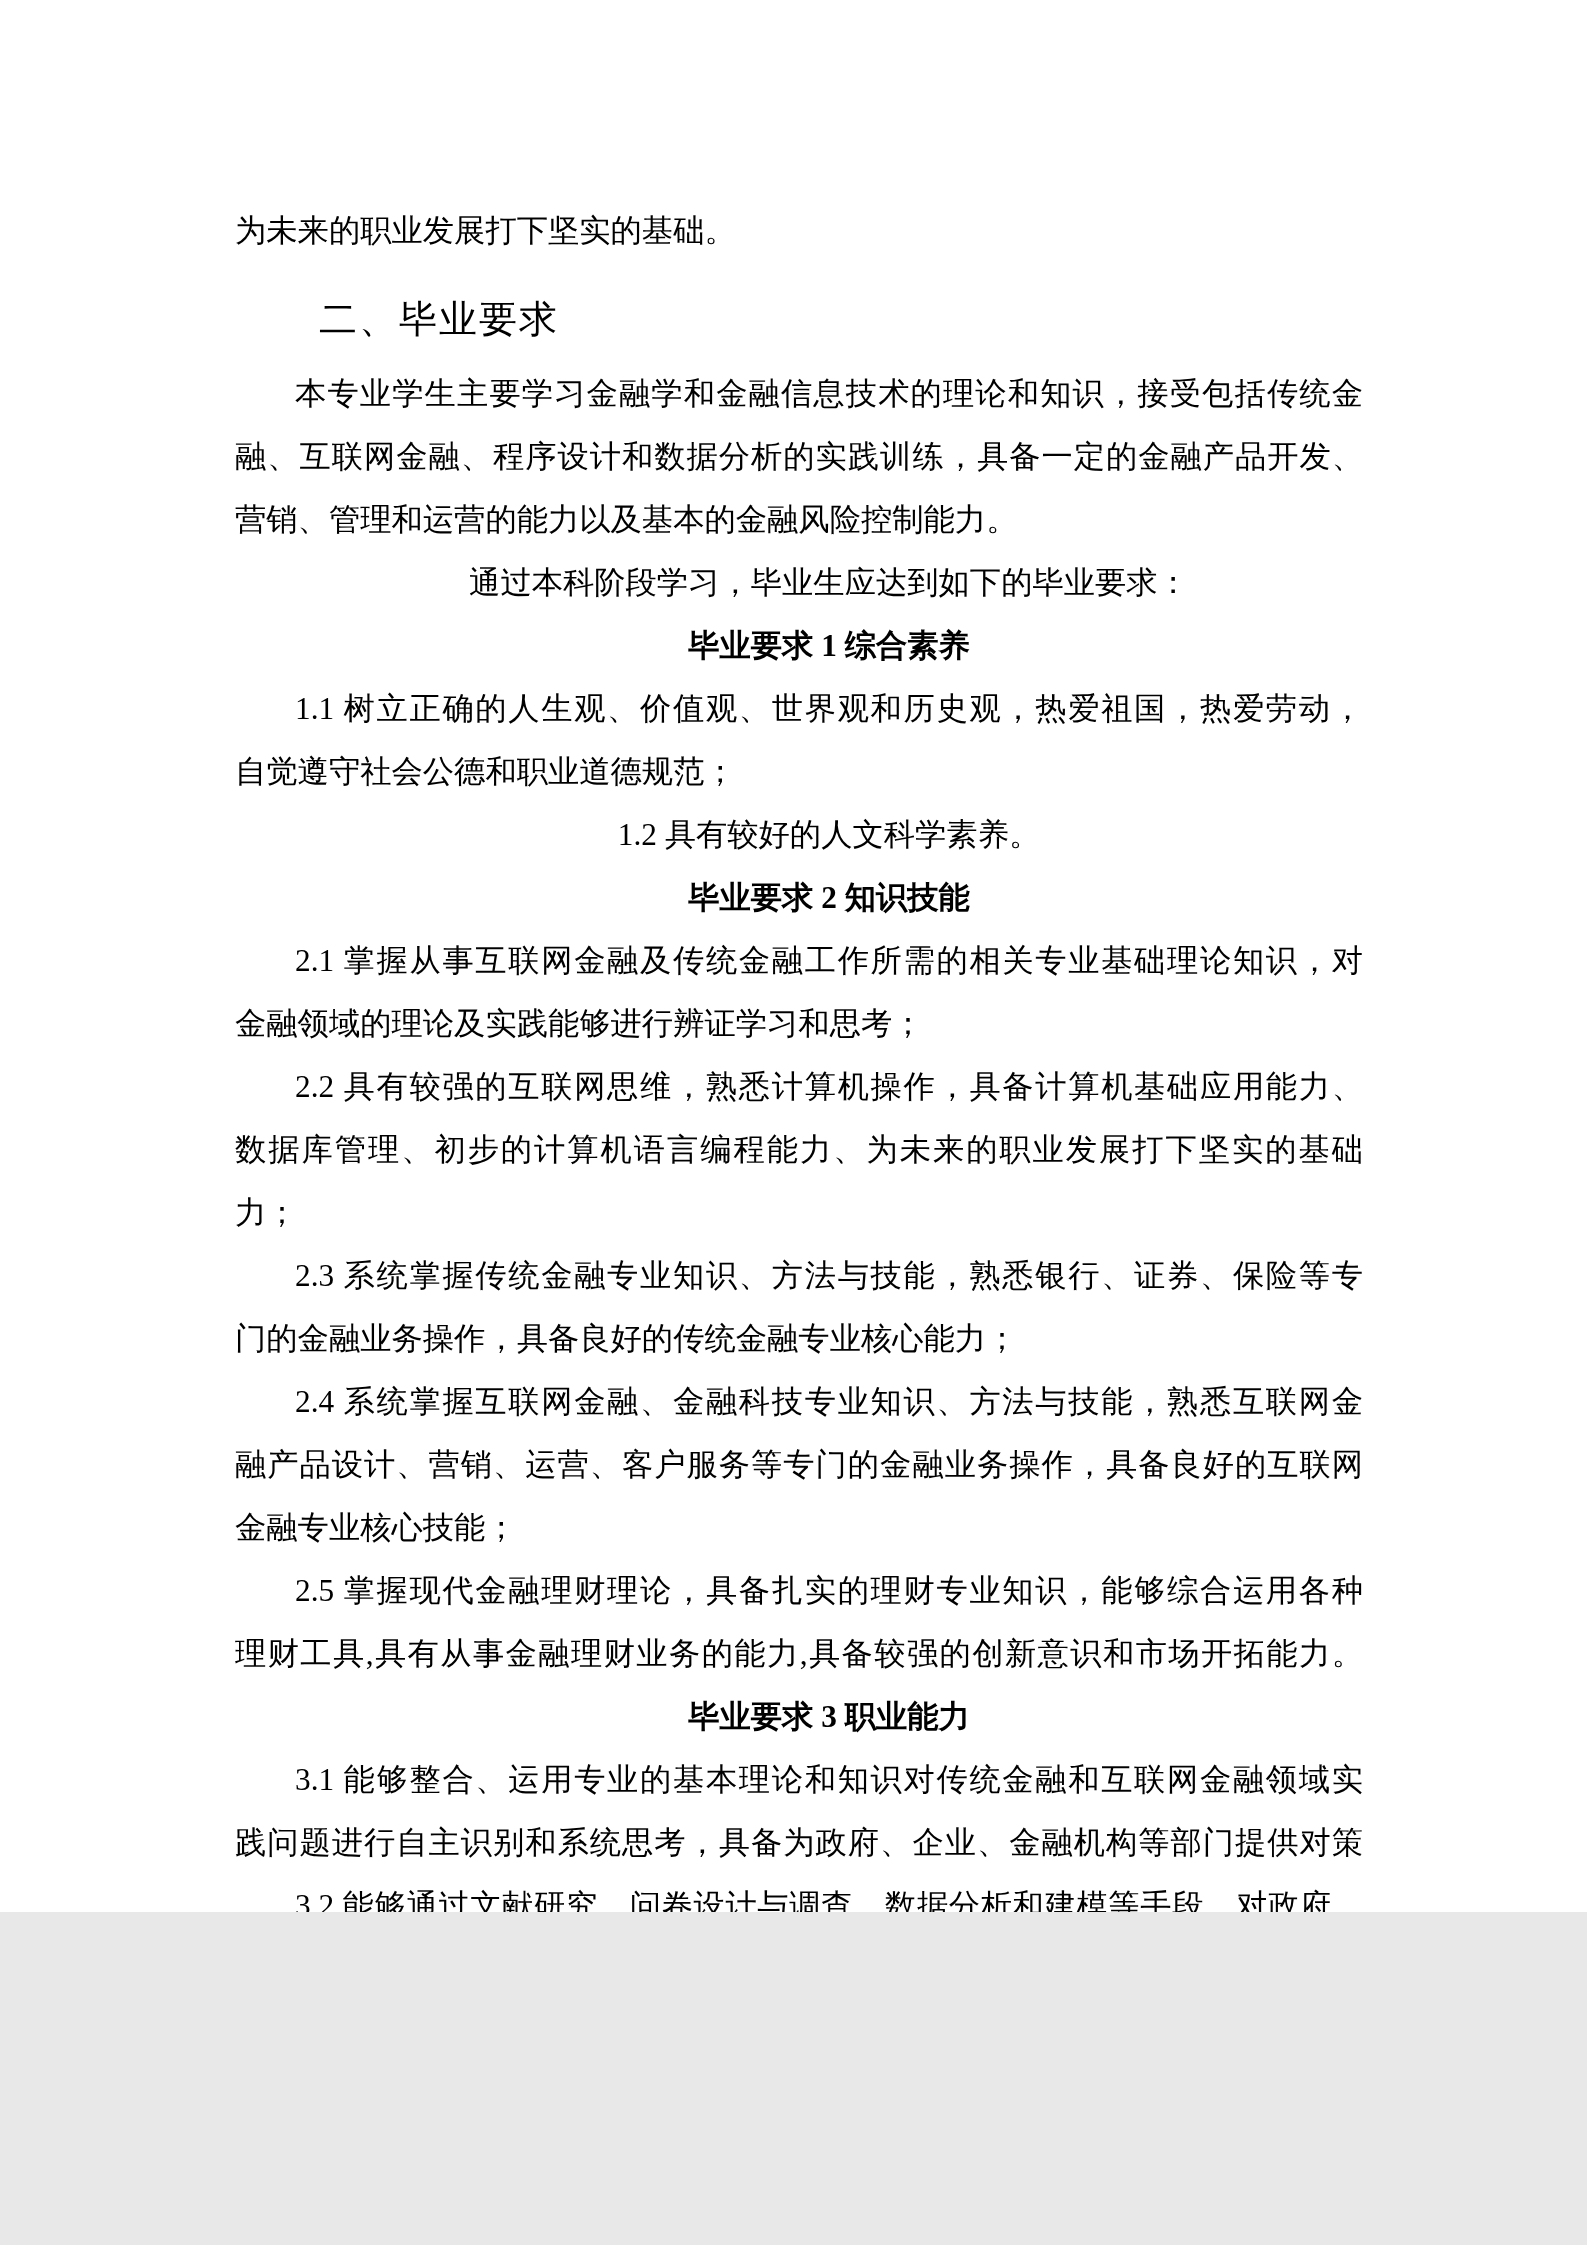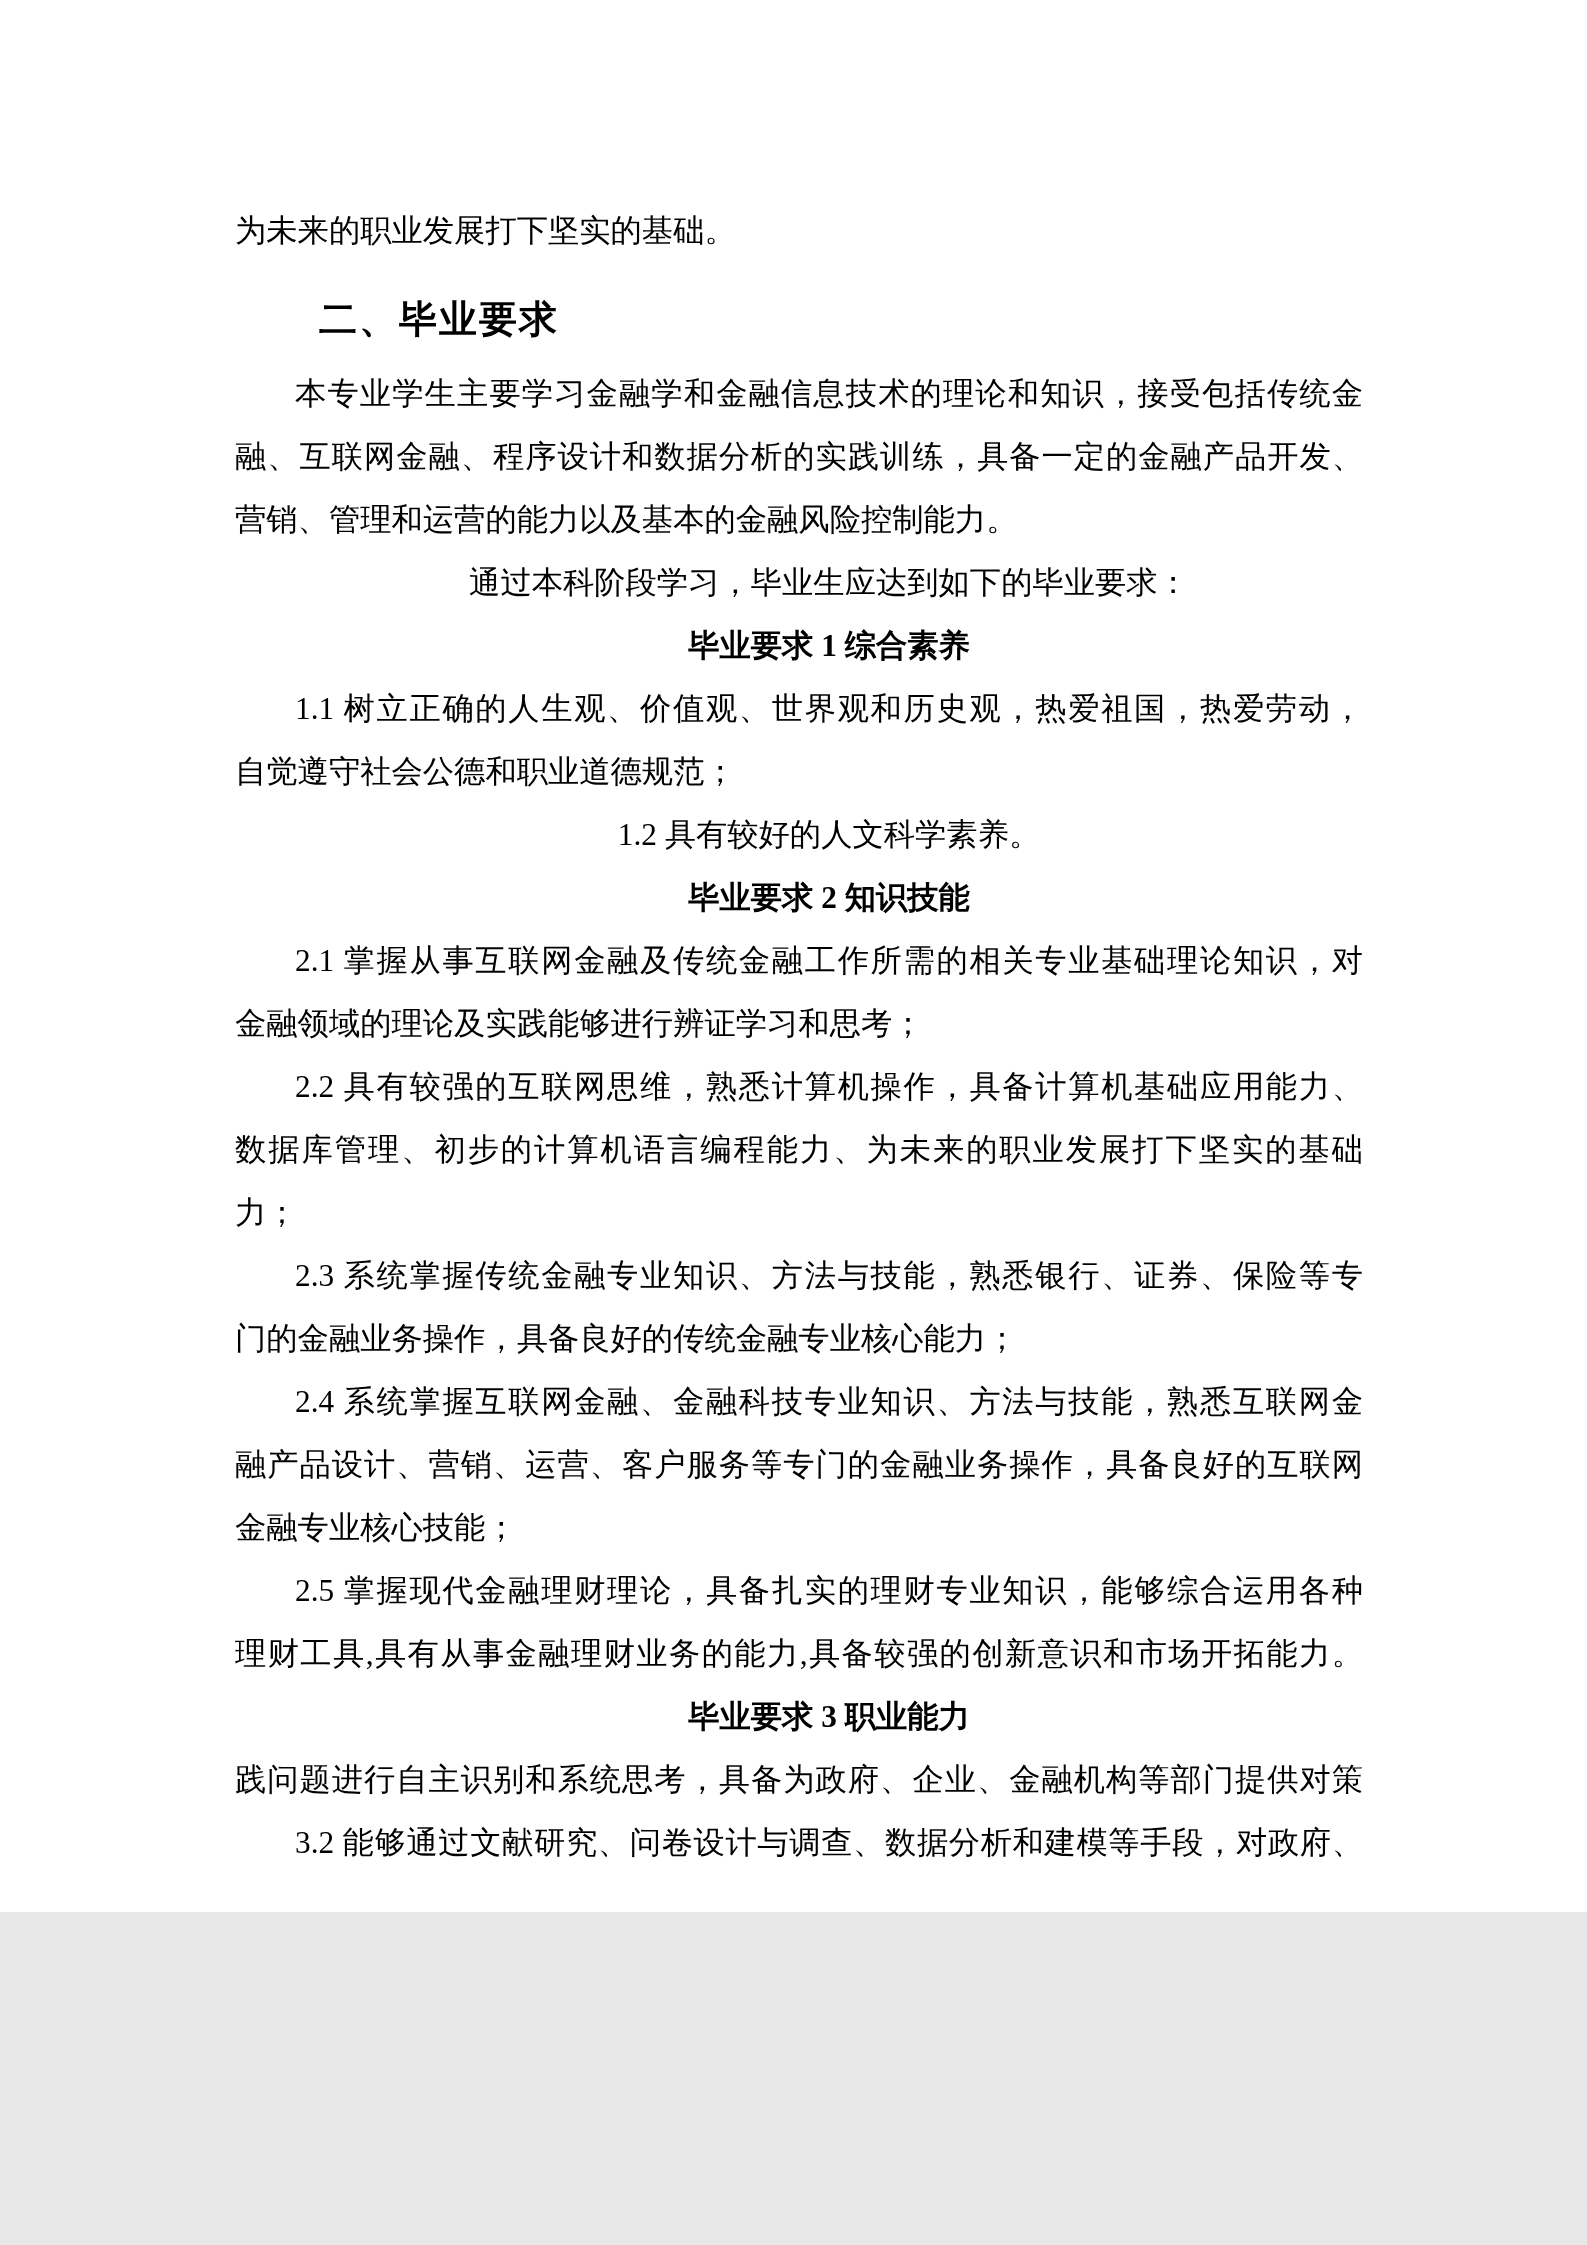--- a/index.html
+++ b/index.html
@@ -30,21 +30,21 @@
     text-align:justify;
     text-align-last:justify;
     text-justify:inter-character;
   }
   .line.indent{
     text-indent:60px;
     text-align:center;
   }
   .heading{
     font-family:"Liberation Sans","DejaVu Sans",sans-serif;
-    font-weight:bold;
+    font-weight:normal;
     font-size:38px;
     line-height:70px;
     margin:22px 0 8px 0;
     padding-left:84px;
     letter-spacing:2px;
   }
   .subheading{
     font-weight:bold;
   }
   .line b{
@@ -104,20 +104,21 @@
         <div class="line fill indent"><b>2.4</b> 系统掌握互联网金融、金融科技专业知识、方法与技能，熟悉互联网金</div>
         <div class="line fill">融产品设计、营销、运营、客户服务等专门的金融业务操作，具备良好的互联网</div>
         <div class="line">金融专业核心技能；</div>
       </div>
       <div class="block">
         <div class="line fill indent"><b>2.5</b> 掌握现代金融理财理论，具备扎实的理财专业知识，能够综合运用各种</div>
         <div class="line fill">理财工具,具有从事金融理财业务的能力,具备较强的创新意识和市场开拓能力。</div>
       </div>
       <div class="line subheading indent">毕业要求 3 职业能力</div>
       <div class="block">
+        <div class="line fill indent"><b>3.1</b> 能够整合、运用专业的基本理论和知识对传统金融和互联网金融领域实</div>
         <div class="line fill">践问题进行自主识别和系统思考，具备为政府、企业、金融机构等部门提供对策</div>
       </div>
       <div class="block">
         <div class="line fill indent"><b>3.2</b> 能够通过文献研究、问卷设计与调查、数据分析和建模等手段，对政府、</div>
       </div>
     </div>
   <div class="page-number">2</div>
 </div>
 
 </body></html>

